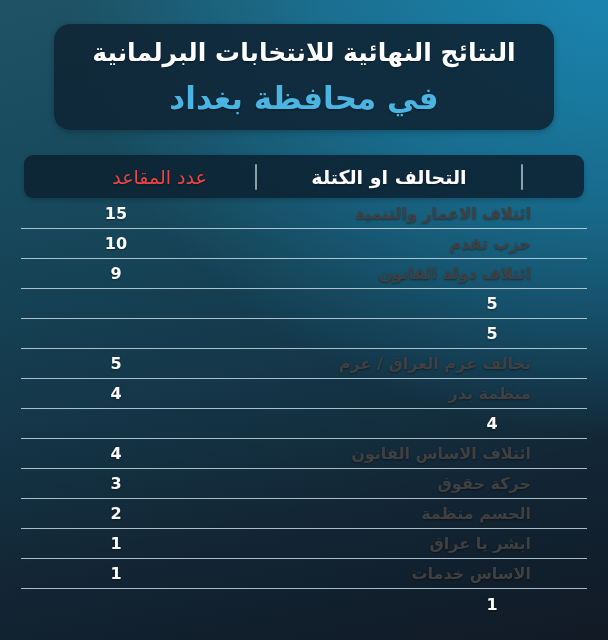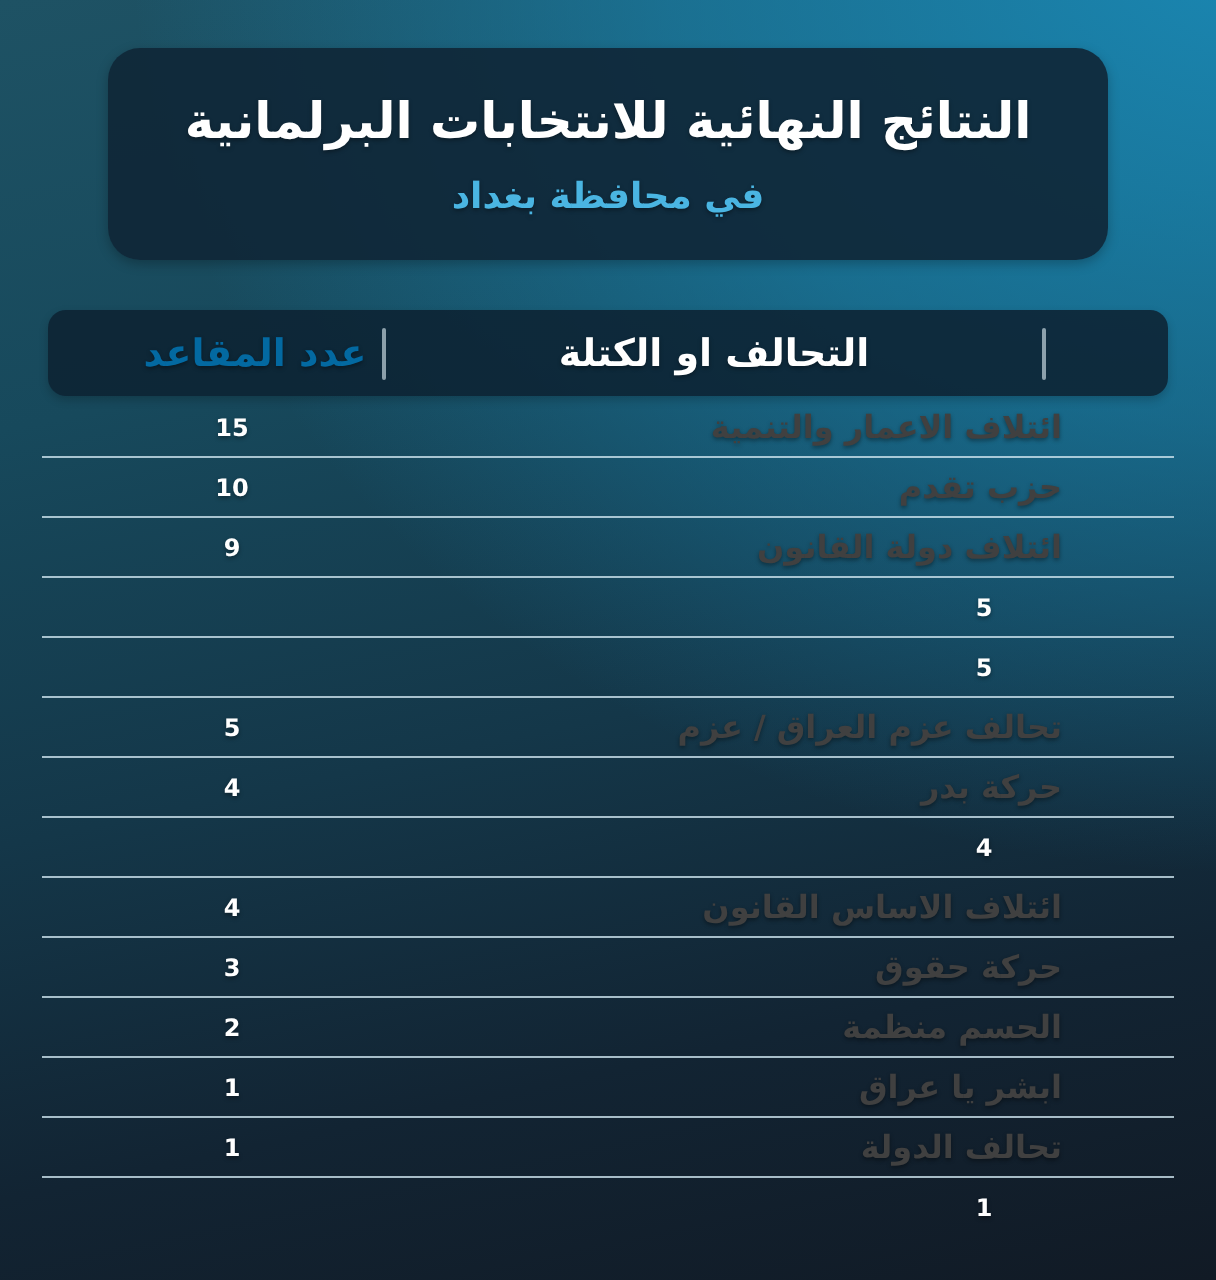--- a/index.html
+++ b/index.html
@@ -38,21 +38,21 @@
   }
   .title-line1 {
     color: #ffffff;
     font-size: 25px;
     font-weight: bold;
     text-shadow: 0 1px 2px rgba(0,0,0,0.35);
     white-space: nowrap;
   }
   .title-line2 {
     color: #4ab5e2;
-    font-size: 18px;
+    font-size: 31px;
     font-weight: bold;
     text-shadow: 0 1px 2px rgba(0,0,0,0.35);
     white-space: nowrap;
   }
 
   
   .table-header {
     margin: 25px auto 0 auto;
     width: 560px;
     height: 43px;
@@ -64,33 +64,33 @@
     box-shadow: 0 2px 5px rgba(0,0,0,0.2);
   }
   .th-blank { width: 61px; height: 100%; }
   .th-divider {
     width: 2px;
     height: 26px;
     background: rgba(225, 240, 247, 0.6);
     border-radius: 1px;
   }
   .th-alliance {
-    width: 328px;
+    width: 264px;
     text-align: center;
     color: #ffffff;
     font-size: 19px;
     font-weight: bold;
     text-shadow: 0 1px 2px rgba(0,0,0,0.35);
   }
   .th-seats {
     flex: 1;
     text-align: center;
-    color: #0369a1;
+    color: #ef4444;
     font-size: 19px;
-    font-weight: bold;
+    font-weight: normal;
     text-shadow: 0 1px 2px rgba(0,0,0,0.35);
     margin-left: 40px;
   }
 
   
   .rows {
     width: 566px;
     margin: 1px auto 0 auto;
   }
   .row {
@@ -109,21 +109,21 @@
     color: #404040;
     font-size: 16px;
     font-weight: bold;
     white-space: nowrap;
     text-shadow: 0 1px 2px rgba(0,0,0,0.4);
   }
   .row-seats {
     width: 190px;
     text-align: center;
     color: #ffffff;
-    font-size: 12px;
+    font-size: 16px;
     font-weight: bold;
     text-shadow: 0 1px 2px rgba(0,0,0,0.4);
   }
 </style>
 </head>
 <body>
 
 <div class="page">
 
   <div class="title-box">
@@ -162,21 +162,21 @@
   <div class="row">
     <div class="row-seats">5</div>
   </div>
 
   <div class="row">
     <div class="row-name">تحالف عزم العراق / عزم</div>
     <div class="row-seats">5</div>
   </div>
 
   <div class="row">
-    <div class="row-name">حركة بدر</div>
+    <div class="row-name">منظمة بدر</div>
     <div class="row-seats">4</div>
   </div>
 
   <div class="row">
     <div class="row-seats">4</div>
   </div>
 
   <div class="row">
     <div class="row-name">ائتلاف الاساس القانون</div>
     <div class="row-seats">4</div>
@@ -191,21 +191,21 @@
     <div class="row-name">الحسم منظمة</div>
     <div class="row-seats">2</div>
   </div>
 
   <div class="row">
     <div class="row-name">ابشر يا عراق</div>
     <div class="row-seats">1</div>
   </div>
 
   <div class="row">
-    <div class="row-name">تحالف الدولة</div>
+    <div class="row-name">الاساس خدمات</div>
     <div class="row-seats">1</div>
   </div>
 
   <div class="row">
     <div class="row-seats">1</div>
   </div>
 </div>
 
 </div>
 

